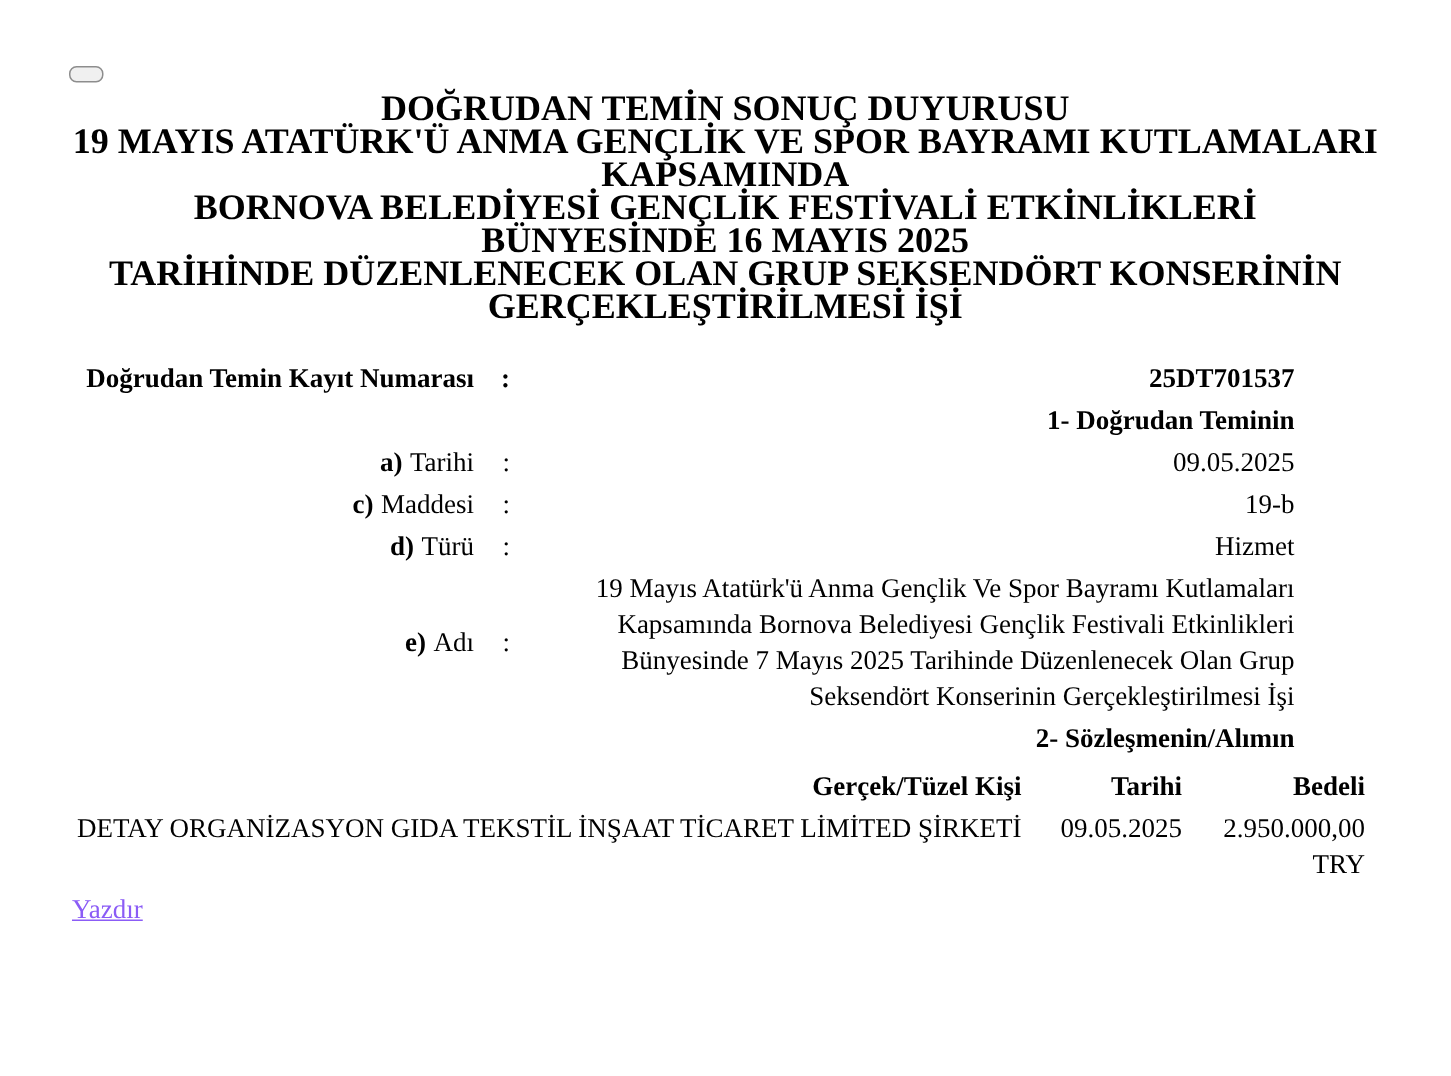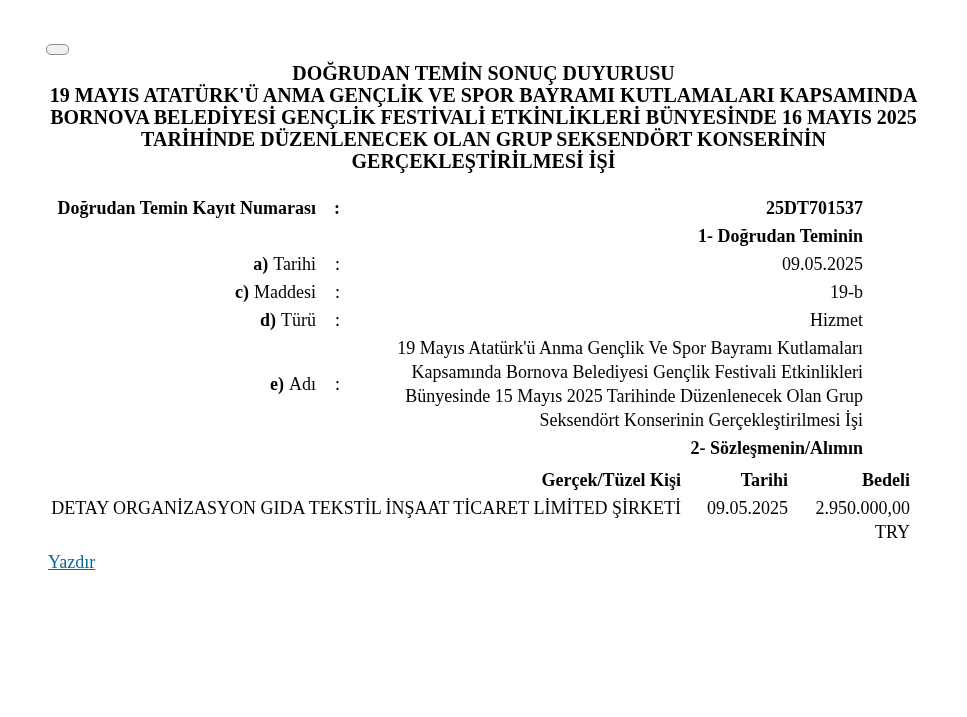--- a/index.html
+++ b/index.html
@@ -26,21 +26,21 @@
     padding: 0;
     background: #f0f0f0;
     border: 1px solid #8d8d8d;
     border-radius: 5px;
     cursor: pointer;
   }
   .doc-title {
     margin-top: 7px;
     text-align: center;
     font-weight: bold;
-    font-size: 20px;
+    font-size: 24px;
     line-height: 22px;
   }
   table { border-collapse: collapse; border-spacing: 0; }
   .details { margin-top: 22px; }
   .details td {
     vertical-align: middle;
     padding: 2px 0;
     line-height: 24px;
     text-align: right;
   }
@@ -57,21 +57,21 @@
     line-height: 24px;
     font-weight: normal;
   }
   .contract-table th { font-weight: bold; }
   .contract-table .col-entity { width: 633px; padding-right: 10px; }
   .contract-table .col-date { width: 97px; }
   .contract-table .col-amount { width: 122px; }
   .print-link {
     display: inline-block;
     margin-top: 6px;
-    color: #0369a1;
+    color: #8b5cf6;
     text-decoration: underline;
     cursor: pointer;
   }
 </style>
 </head>
 <body>
 
 <div class="page">
 
   <button class="mini-button" type="button" aria-label="button"></button>
@@ -105,21 +105,21 @@
       <td class="val">19-b</td>
     </tr>
     <tr>
       <td class="lbl"><span class="prefix">d)</span><span>Türü</span></td>
       <td class="sep">:</td>
       <td class="val">Hizmet</td>
     </tr>
     <tr>
       <td class="lbl"><span class="prefix">e)</span><span>Adı</span></td>
       <td class="sep">:</td>
-      <td class="val">19 Mayıs Atatürk'ü Anma Gençlik Ve Spor Bayramı Kutlamaları Kapsamında Bornova Belediyesi Gençlik Festivali Etkinlikleri Bünyesinde 15 Mayıs 2025 Tarihinde Düzenlenecek Olan Grup Seksendört Konserinin Gerçekleştirilmesi İşi</td>
+      <td class="val">19 Mayıs Atatürk'ü Anma Gençlik Ve Spor Bayramı Kutlamaları Kapsamında Bornova Belediyesi Gençlik Festivali Etkinlikleri Bünyesinde 7 Mayıs 2025 Tarihinde Düzenlenecek Olan Grup Seksendört Konserinin Gerçekleştirilmesi İşi</td>
     </tr>
     <tr>
       <td colspan="3" class="bold">2- Sözleşmenin/Alımın</td>
     </tr>
   </tbody>
     </table>
 
   <table class="contract-table">
     <tbody>
         <tr>

